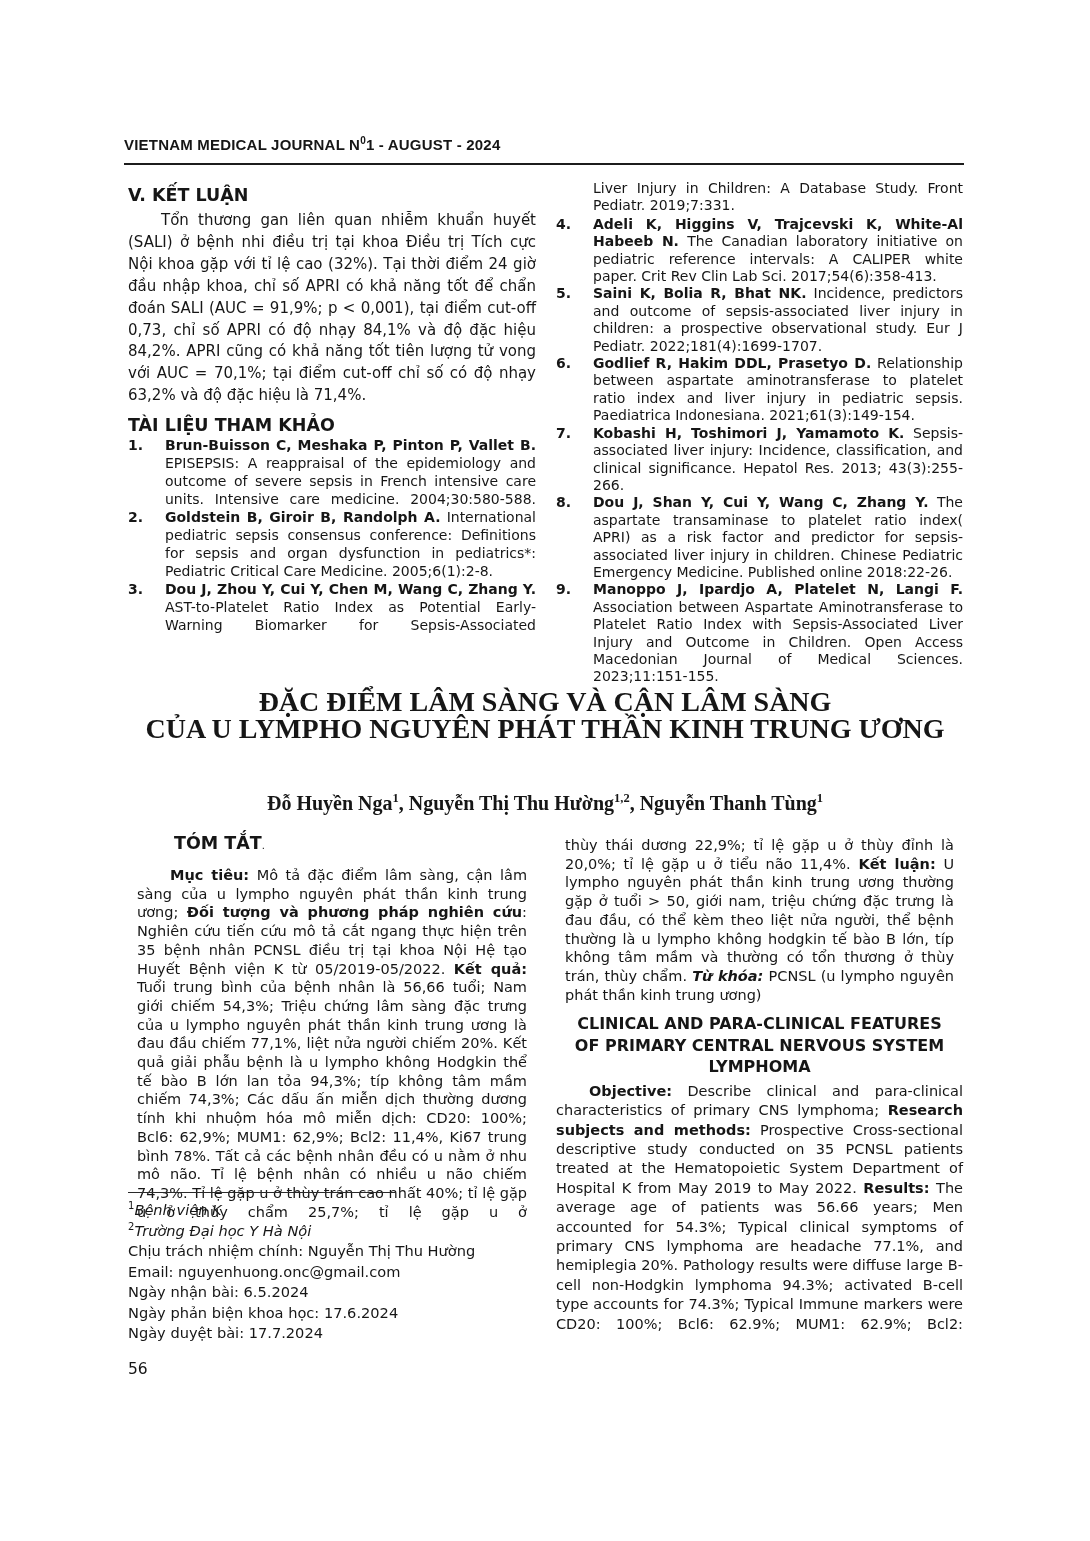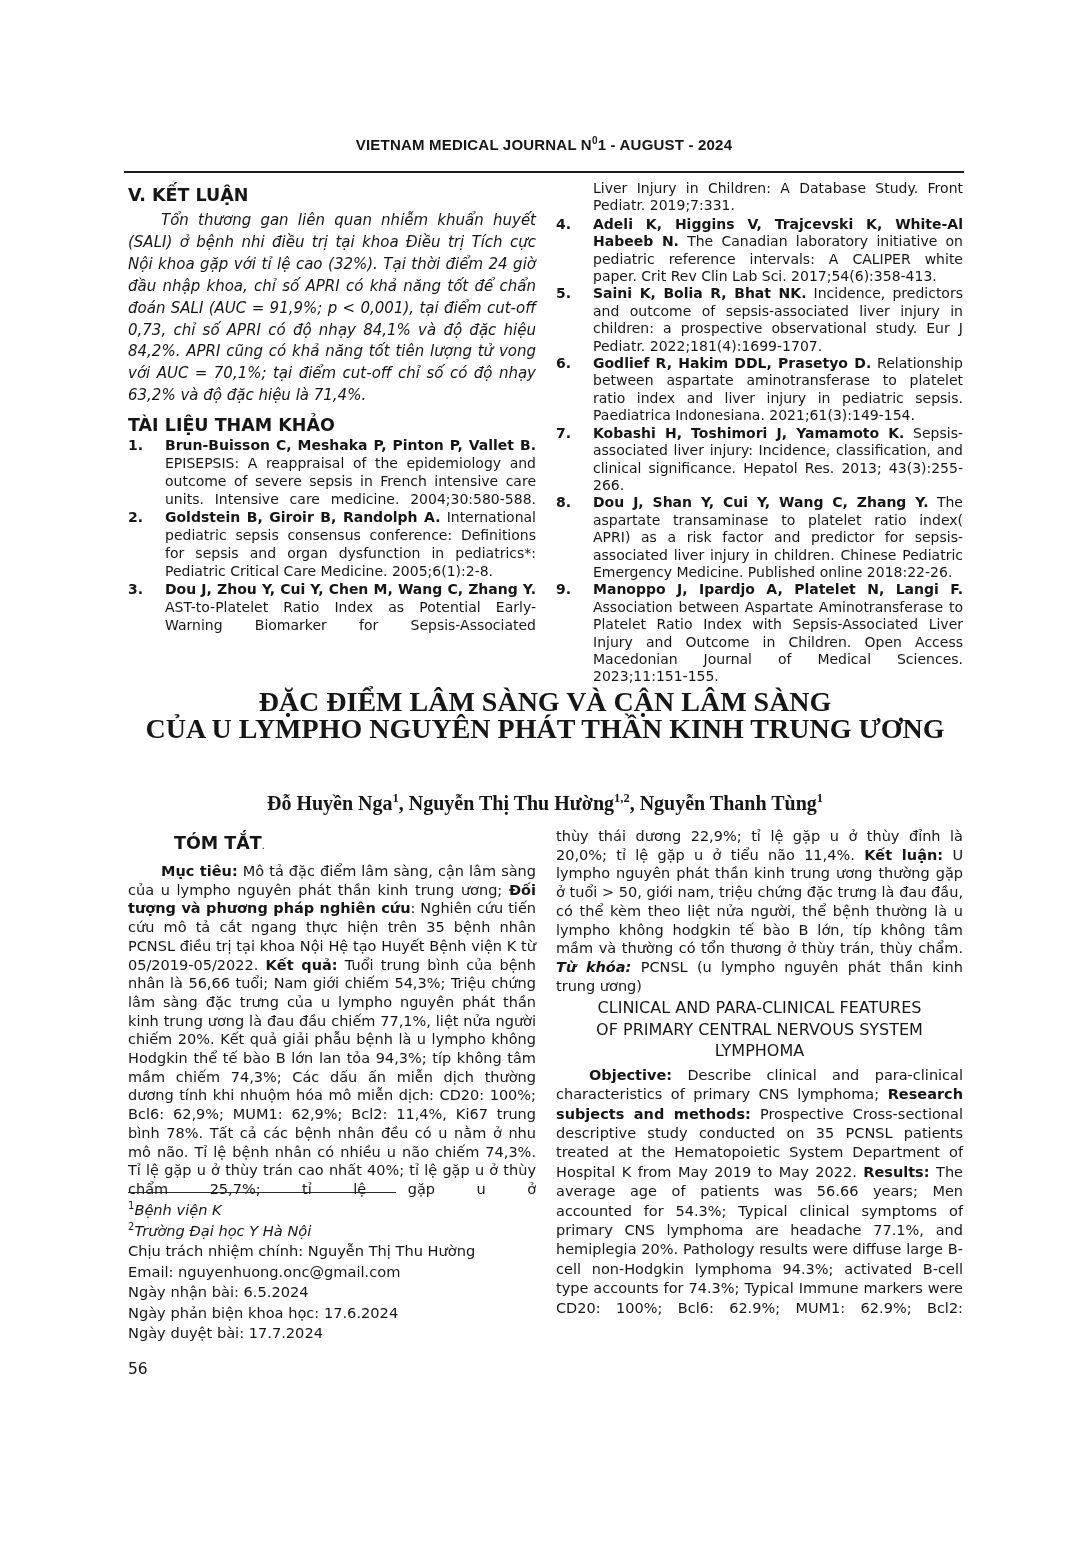--- a/index.html
+++ b/index.html
@@ -7,42 +7,41 @@
     position:relative;
     width:1090px;height:1541px;
     background:#ffffff;
     color:#161616;
     font-family:"DejaVu Sans",sans-serif;
     overflow:hidden;
   }
   
   .journal-header{
     position:absolute;left:124px;top:137px;width:840px;
-    text-align:center;
     font-family:"Liberation Sans",sans-serif;
     font-weight:bold;font-size:15px;line-height:16px;
-    padding-bottom:18px;
+    padding-bottom:10px;
     border-bottom:2px solid #1c1c1c;
     letter-spacing:.2px;
   }
   .journal-header sup{font-size:10px;}
   
   h2.sec{font-size:17.5px;font-weight:bold;margin:0;line-height:22px;}
   .just{text-align:justify;}
   .jl{text-align-last:justify;}
   .ind{text-indent:33px;}
   .st-b{font-weight:bold;}
   .st-i{font-style:italic;}
   .st-bi{font-weight:bold;font-style:italic;}
   .st-sm{font-size:10px;font-weight:normal;}
   sup{line-height:0;}
   
   .sec1-left{position:absolute;left:128px;top:184px;width:408px;}
   .sec1-right{position:absolute;left:556px;top:180px;width:407px;}
-  .conclusion{font-size:15px;line-height:21.9px;margin:4px 0 7px 0;font-style:italic;}
+  .conclusion{font-size:15px;line-height:21.9px;margin:4px 0 7px 0;}
   .refs-heading{margin-top:5px;margin-bottom:4px;}
   .ref{position:relative;padding-left:37px;font-size:14px;line-height:18px;text-align:justify;}
   .sec1-right .ref{line-height:17.4px;}
   .ref-num{position:absolute;left:0;top:0;font-weight:bold;}
   .ref-cont{padding-left:37px;font-size:14px;line-height:17.4px;text-align:justify;margin:0 0 1px 0;}
   
   .article-title{
     position:absolute;left:0;top:688px;width:1090px;
     text-align:center;
     font-family:"Liberation Serif",serif;
@@ -52,25 +51,25 @@
     position:absolute;left:0;top:791px;width:890px;
     box-sizing:border-box;padding-left:200px;
     text-align:center;
     font-family:"Liberation Serif",serif;
     font-weight:bold;font-size:20px;line-height:24px;
   }
   .authors sup{font-size:12.5px;}
   
   .sec2-left{position:absolute;left:128px;top:832px;width:408px;}
   .sec2-left h2{margin-bottom:5px;margin-left:46px;}
-  .abstract{font-size:14.5px;line-height:18.7px;margin:0;}
+  .abstract{font-size:14.5px;line-height:18.7px;margin:9px;}
   .sec2-right{position:absolute;left:556px;top:827px;width:407px;}
   .summary-heading{margin-top:7px;margin-bottom:3px;}
   .summary-title{
-    text-align:center;font-weight:normal;font-size:16px;line-height:21.5px;
+    text-align:center;font-weight:bold;font-size:16px;line-height:21.5px;
     margin:2px 0 4px 0;
   }
   .abstract-en{font-size:14.5px;line-height:19.4px;margin:0;}
   
   .footnotes{
     position:absolute;left:128px;top:1192px;width:408px;
     font-size:14.6px;line-height:20.5px;
   }
   .fn-rule{width:268px;border-top:1.5px solid #2a2a2a;margin-bottom:7px;}
   .footnotes sup{font-size:10px;}

